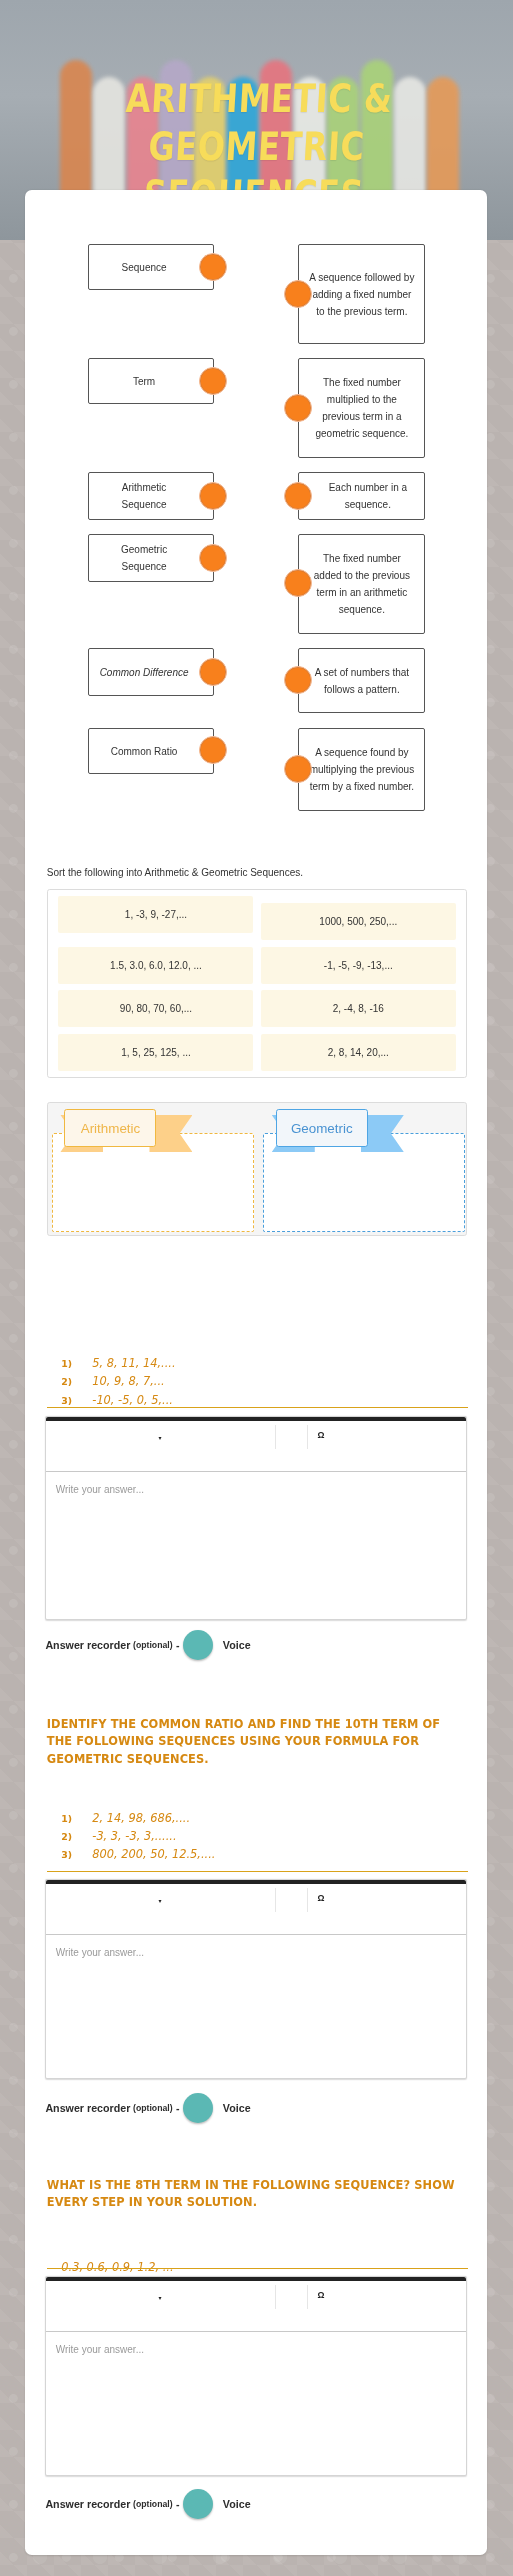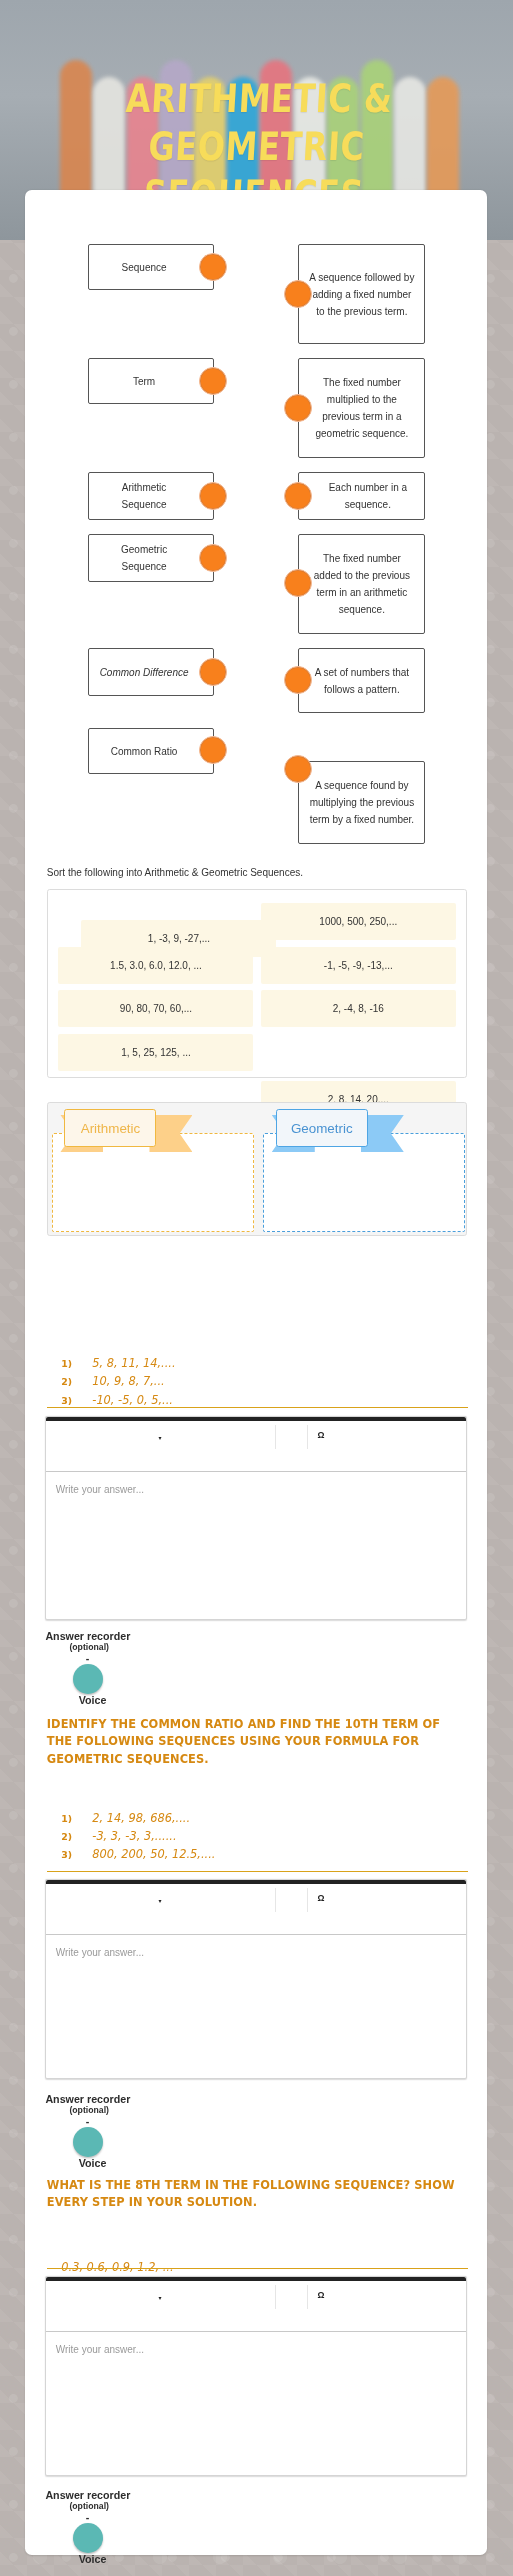--- a/index.html
+++ b/index.html
@@ -145,21 +145,21 @@
   }
   .answer {
     display: block; width: 100%; border: none; outline: none; resize: none;
     font-family: "Liberation Sans", sans-serif; font-size: 10px; color: #333;
     padding: 12px 9.4px; background: transparent;
   }
   .answer::placeholder { color: #9a9a9a; }
 
   .recorder {
     position: absolute; left: 20px; display: flex; align-items: center;
-    font-weight: bold; color: #2d2d2d; font-size: 10.7px; flex-direction: column;
+    font-weight: bold; color: #2d2d2d; font-size: 10.7px;
   }
   .recorder .opt { font-size: 8.7px; margin-left: 2.7px; }
   .recorder .dash { margin: 0 4px 0 3.3px; }
   .rec-btn {
     width: 30px; height: 30px; border-radius: 50%; background: #5bb8b4;
     box-shadow: 0 1.3px 2px rgba(0,0,0,0.25); cursor: pointer;
   }
   .recorder .voice { margin-left: 9.4px; font-size: 10.7px; }
 </style>
 </head>
@@ -259,36 +259,36 @@
     <div class="match-box match-right" style="top:344px;height:100px;">
       <span>The fixed number added to the previous term in an arithmetic sequence.</span>
     </div>
     <div class="dot" style="left:259px;top:379px;"></div>
 
     <div class="match-box match-right" style="top:458px;height:65px;">
       <span>A set of numbers that follows a pattern.</span>
     </div>
     <div class="dot" style="left:259px;top:476px;"></div>
 
-    <div class="match-box match-right" style="top:538px;height:83px;margin-top:33px;">
+    <div class="match-box match-right" style="top:538px;height:83px;">
       <span>A sequence found by multiplying the previous term by a fixed number.</span>
     </div>
     <div class="dot" style="left:259px;top:565px;"></div>
   </div>
 
   <div class="sort-prompt">Sort the following into Arithmetic &amp; Geometric Sequences.</div>
   <div class="sort-grid">
-    <div class="sort-item" style="left:10.7px;top:30px;margin-left:23px;">1, -3, 9, -27,...</div>
+    <div class="sort-item" style="left:10.7px;top:6px;">1, -3, 9, -27,...</div>
     <div class="sort-item" style="left:213px;top:13.4px;">1000, 500, 250,...</div>
     <div class="sort-item" style="left:10.7px;top:57px;">1.5, 3.0, 6.0, 12.0, ...</div>
     <div class="sort-item" style="left:213px;top:57px;">-1, -5, -9, -13,...</div>
     <div class="sort-item" style="left:10.7px;top:100px;">90, 80, 70, 60,...</div>
     <div class="sort-item" style="left:213px;top:100px;">2, -4, 8, -16</div>
     <div class="sort-item" style="left:10.7px;top:144px;">1, 5,  25, 125, ...</div>
-    <div class="sort-item" style="left:213px;top:144px;margin-top:47px;">2, 8, 14, 20,...</div>
+    <div class="sort-item" style="left:213px;top:144px;">2, 8, 14, 20,...</div>
   </div>
 
   <div class="cats">
     <div class="drop drop-a"></div>
     <div class="drop drop-g"></div>
     <div class="ribbon rib-a">
       <div class="wing l"></div>
       <div class="wing r"></div>
       <div class="banner">Arithmetic</div>
     </div>

